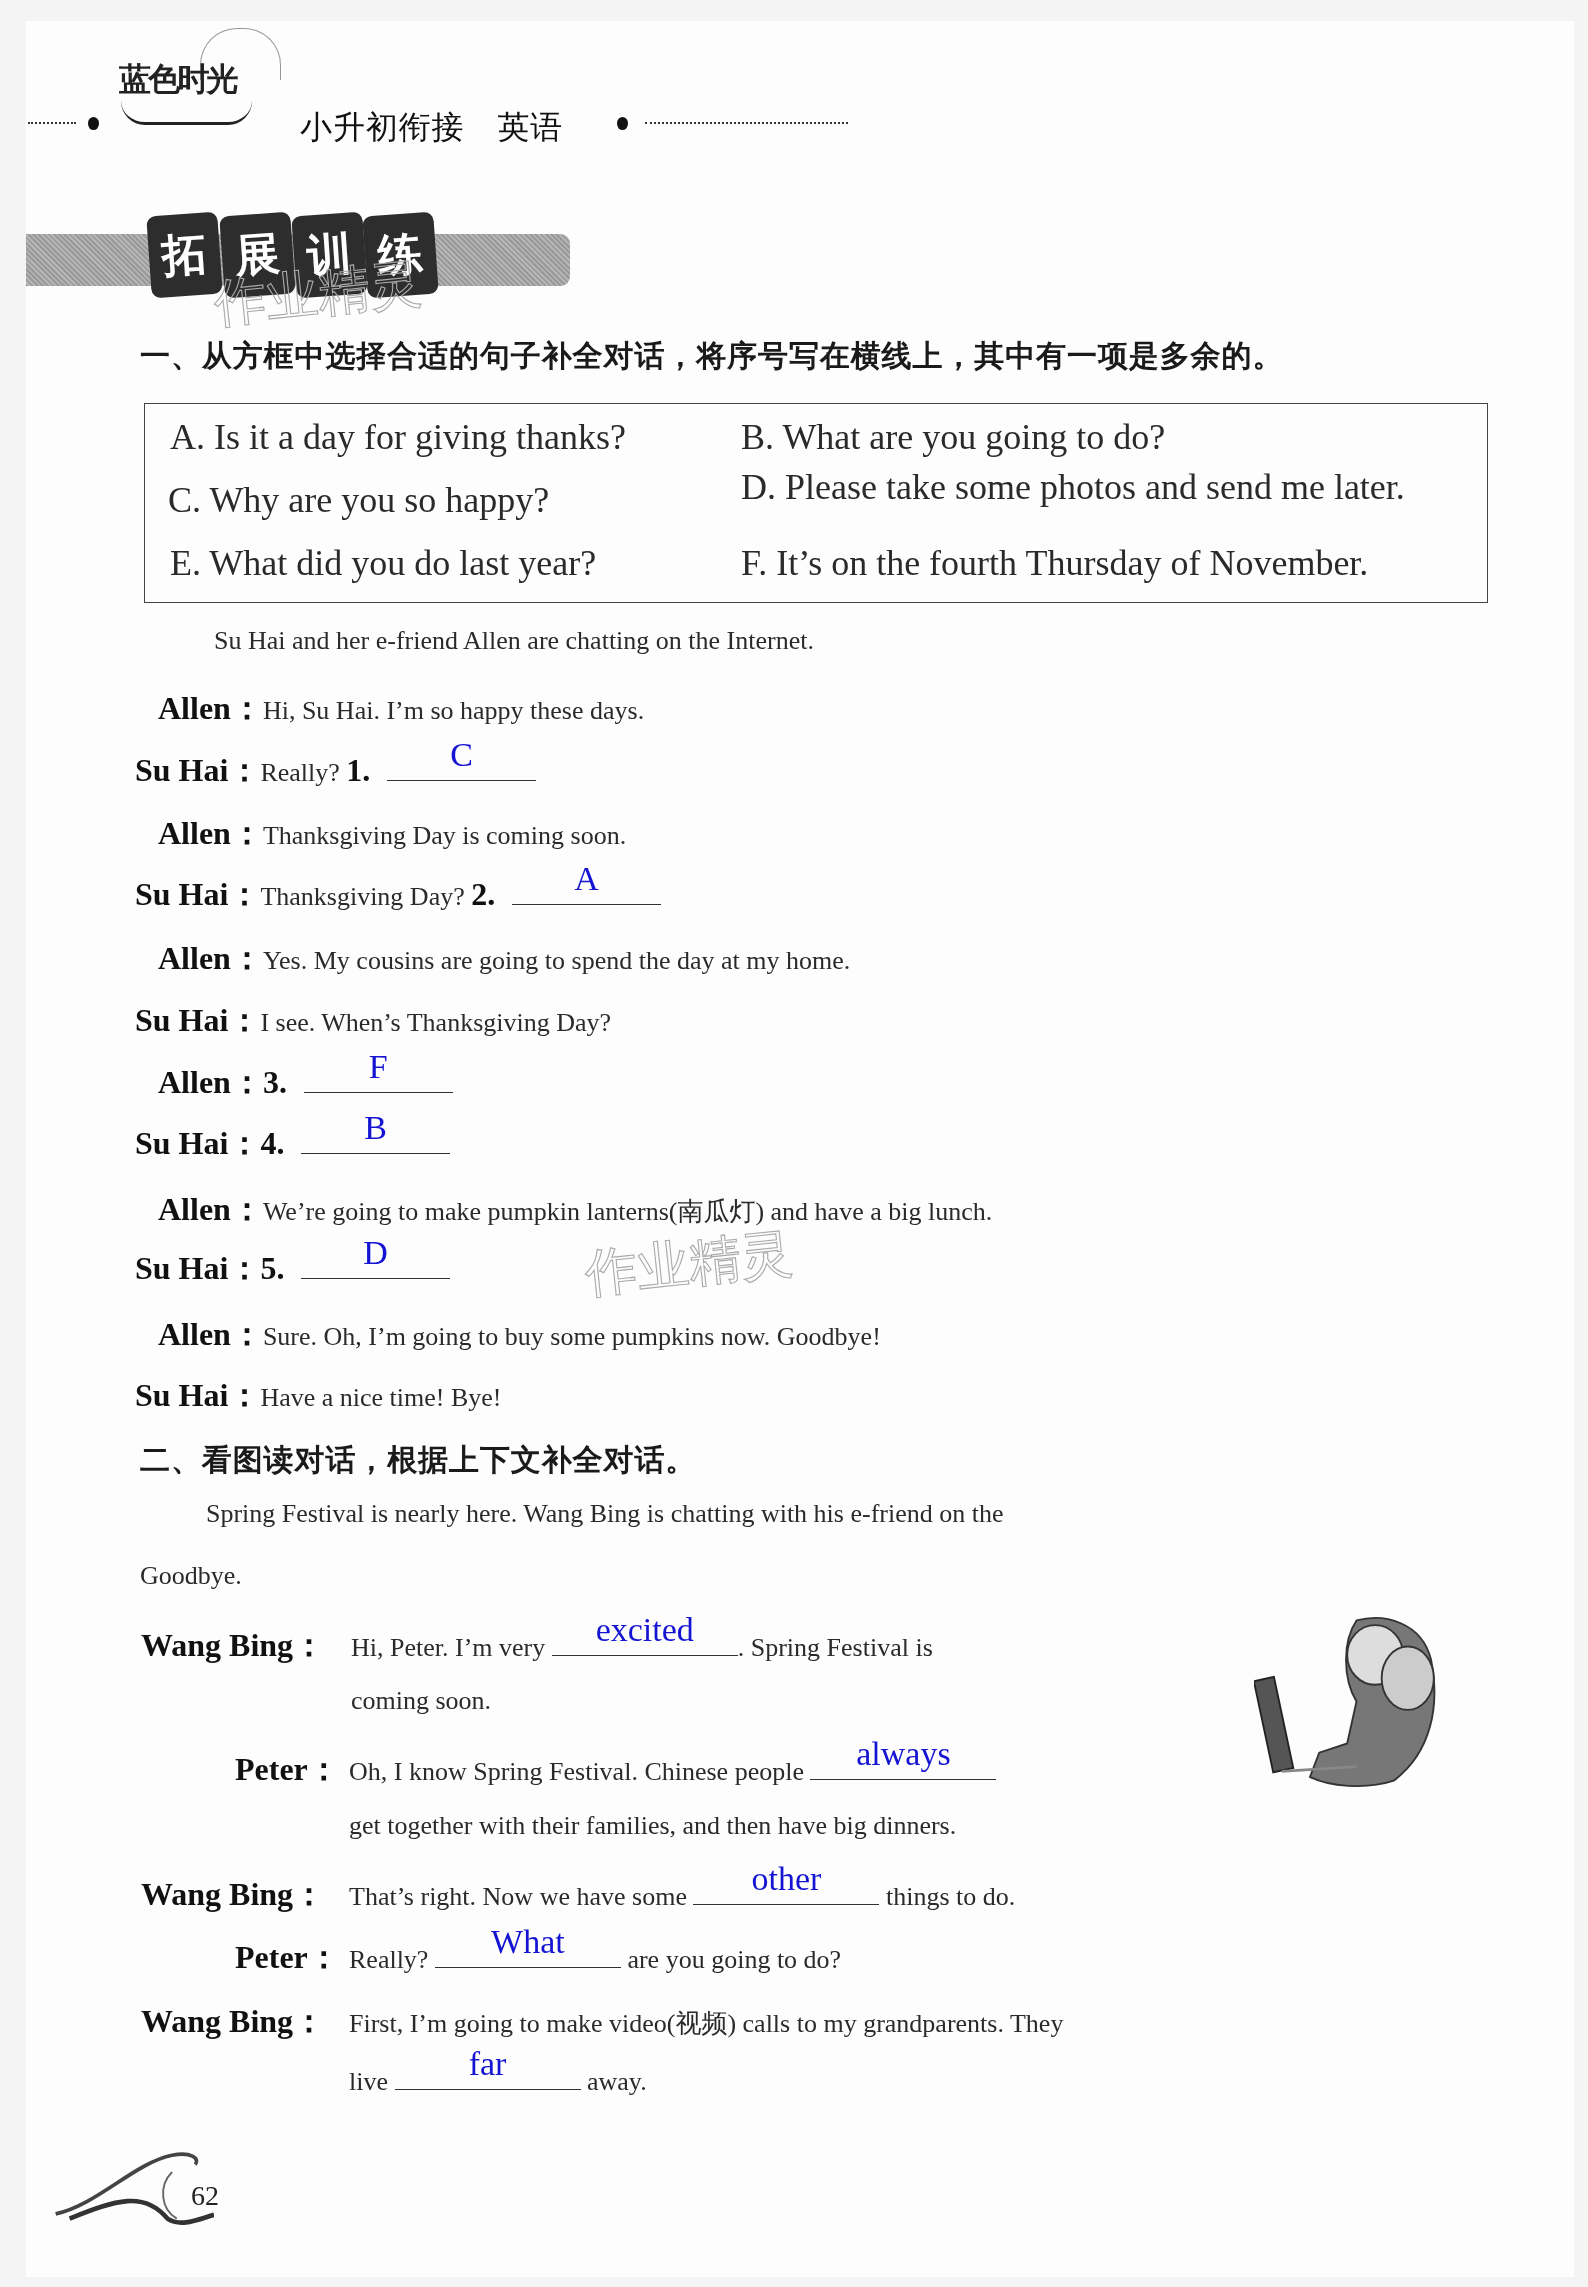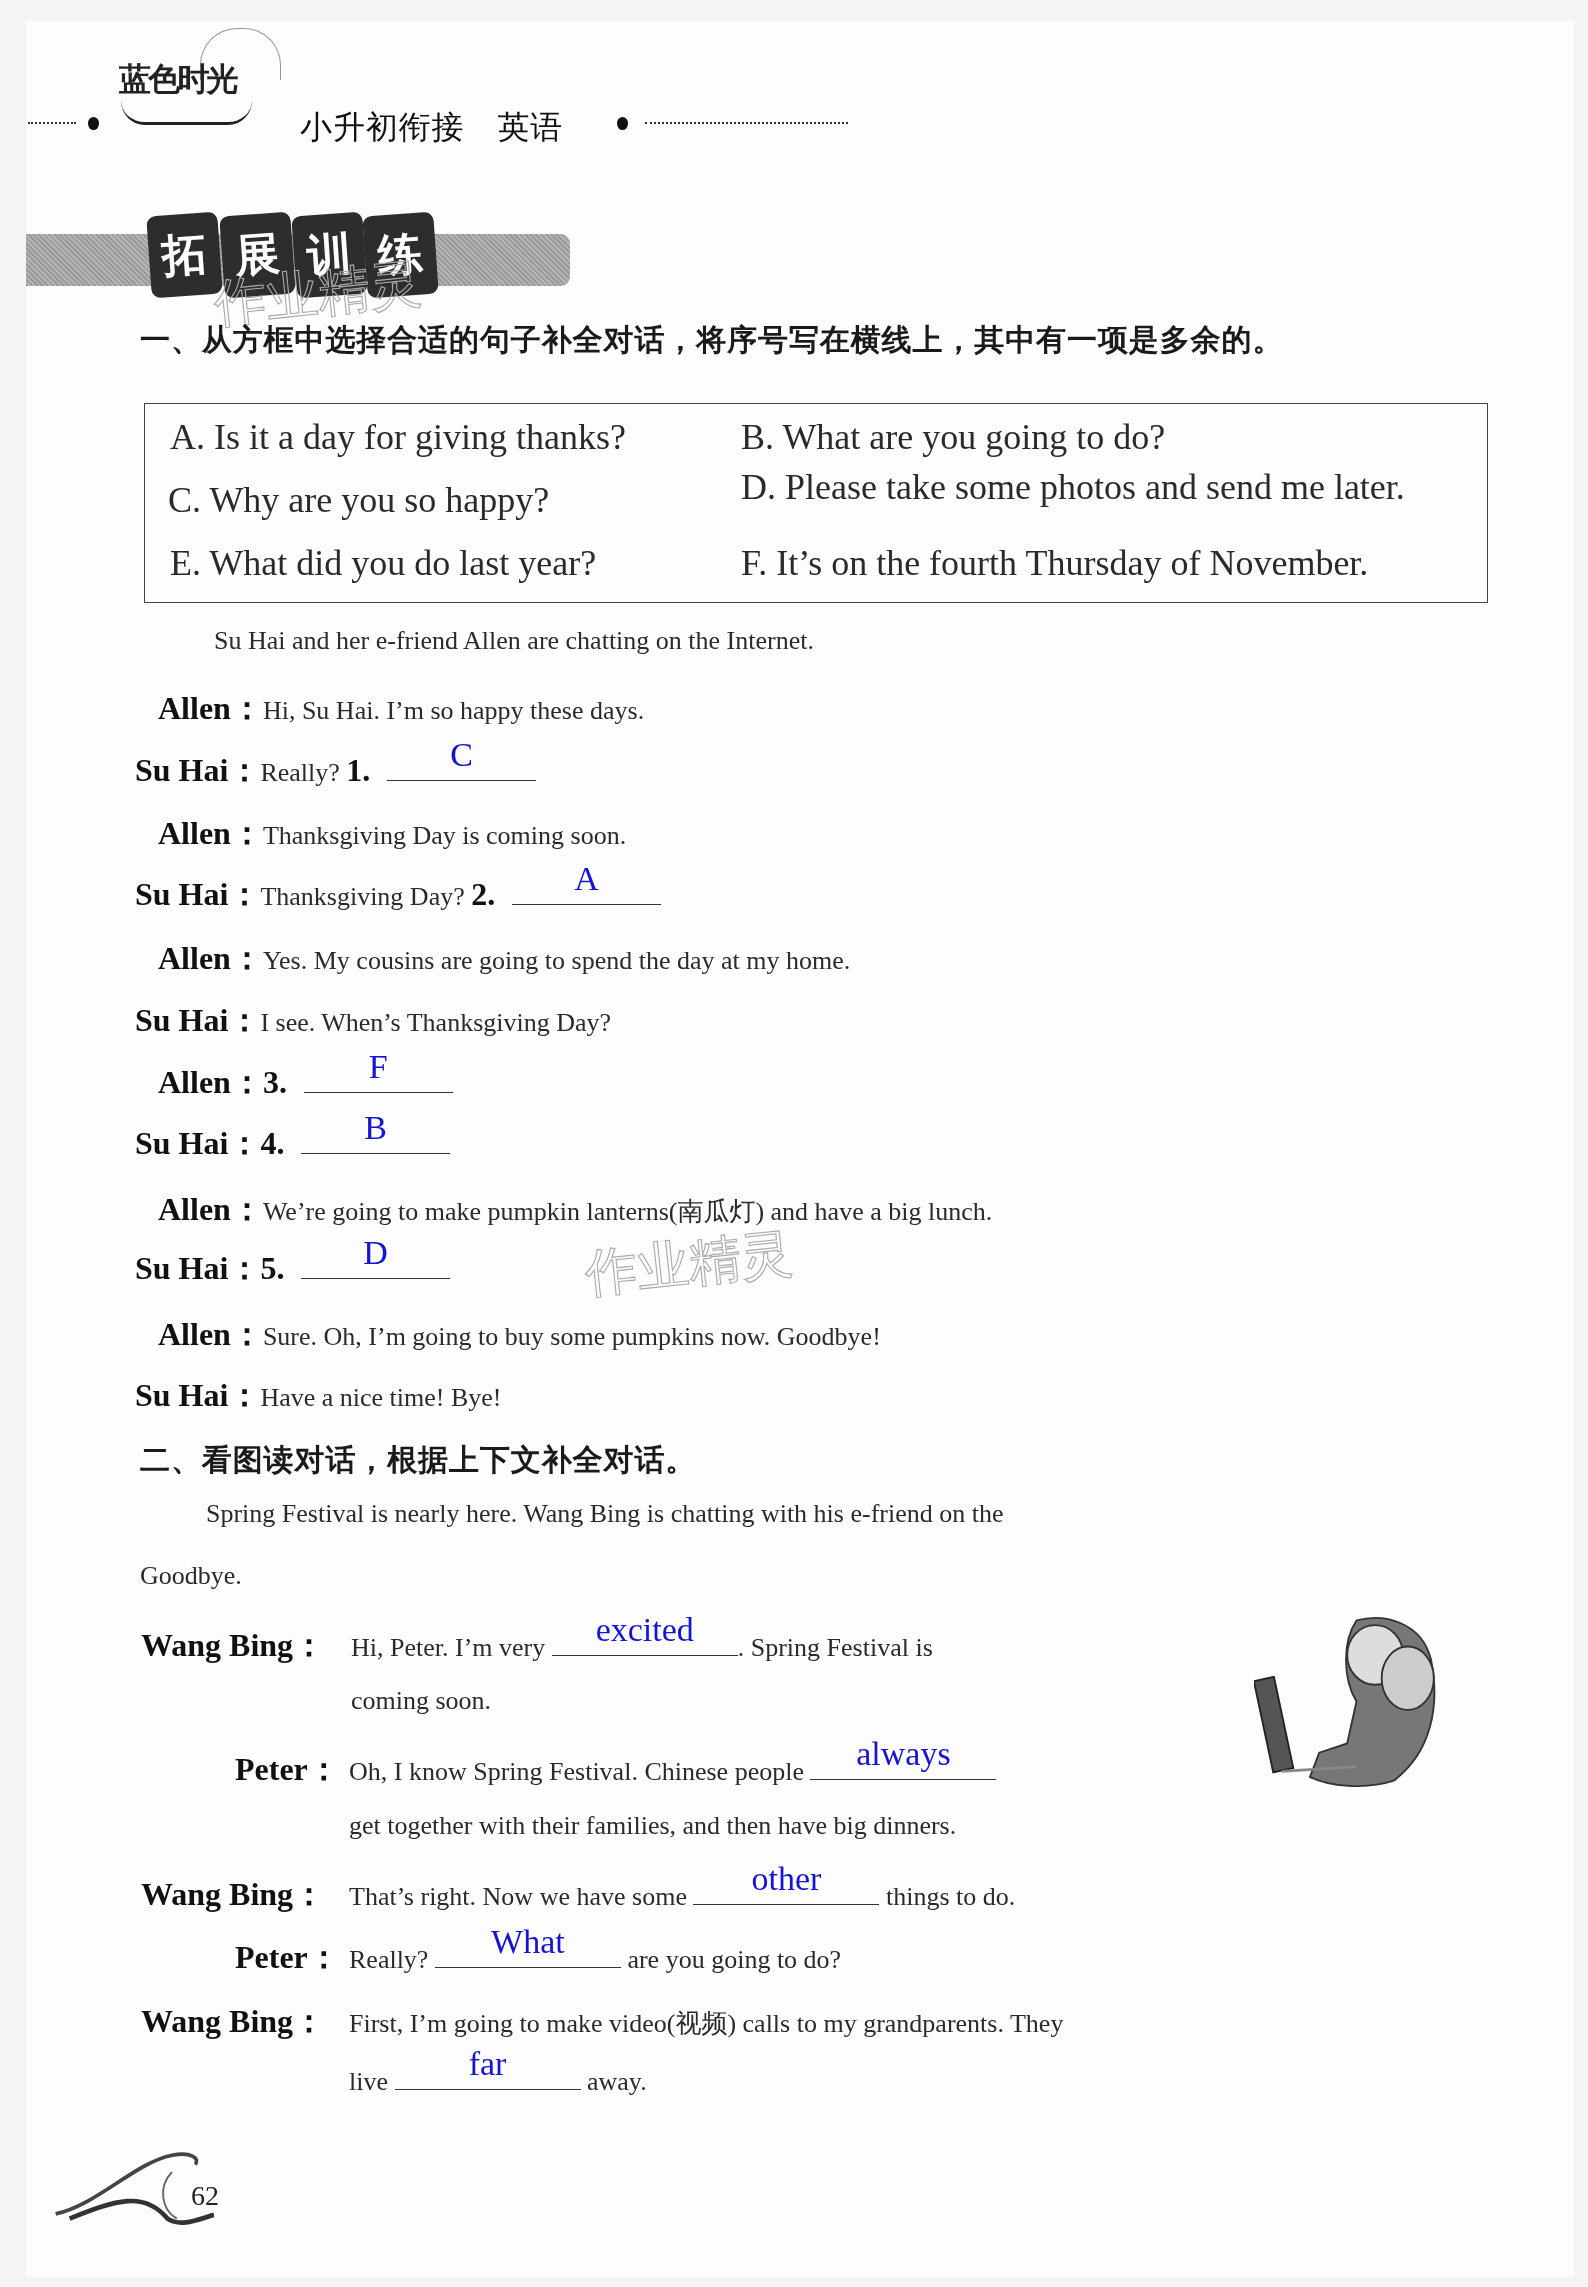--- a/index.html
+++ b/index.html
@@ -51,21 +51,21 @@
 <div class="bullet" style="left:617px;top:117px"></div>
 <div class="dots" style="left:645px;width:203px"></div>
 
 <div class="band"></div>
 <div class="tile" style="left:149px">拓</div>
 <div class="tile" style="left:222px">展</div>
 <div class="tile" style="left:294px">训</div>
 <div class="tile" style="left:365px">练</div>
 <div class="watermark" style="left:214px;top:259px">作业精灵</div>
 
-<div class="abs instr" style="left:140px;top:320px">一、从方框中选择合适的句子补全对话，将序号写在横线上，其中有一项是多余的。</div>
+<div class="abs instr" style="left:140px;top:336px">一、从方框中选择合适的句子补全对话，将序号写在横线上，其中有一项是多余的。</div>
 
 <div class="box"></div>
 <div class="opt" style="left:170px;top:416px"><span>A.</span> <span>Is it a day for giving thanks?</span></div>
 <div class="opt" style="left:741px;top:416px"><span>B.</span> <span>What are you going to do?</span></div>
 <div class="opt" style="left:168px;top:479px"><span>C.</span> <span>Why are you so happy?</span></div>
 <div class="opt" style="left:741px;top:466px"><span>D.</span> <span>Please take some photos and send me later.</span></div>
 <div class="opt" style="left:170px;top:542px"><span>E.</span> <span>What did you do last year?</span></div>
 <div class="opt" style="left:741px;top:542px"><span>F.</span> <span>It’s on the fourth Thursday of November.</span></div>
 
 <div class="abs line" style="left:214px;top:626px">Su Hai and her e-friend Allen are chatting on the Internet.</div>

